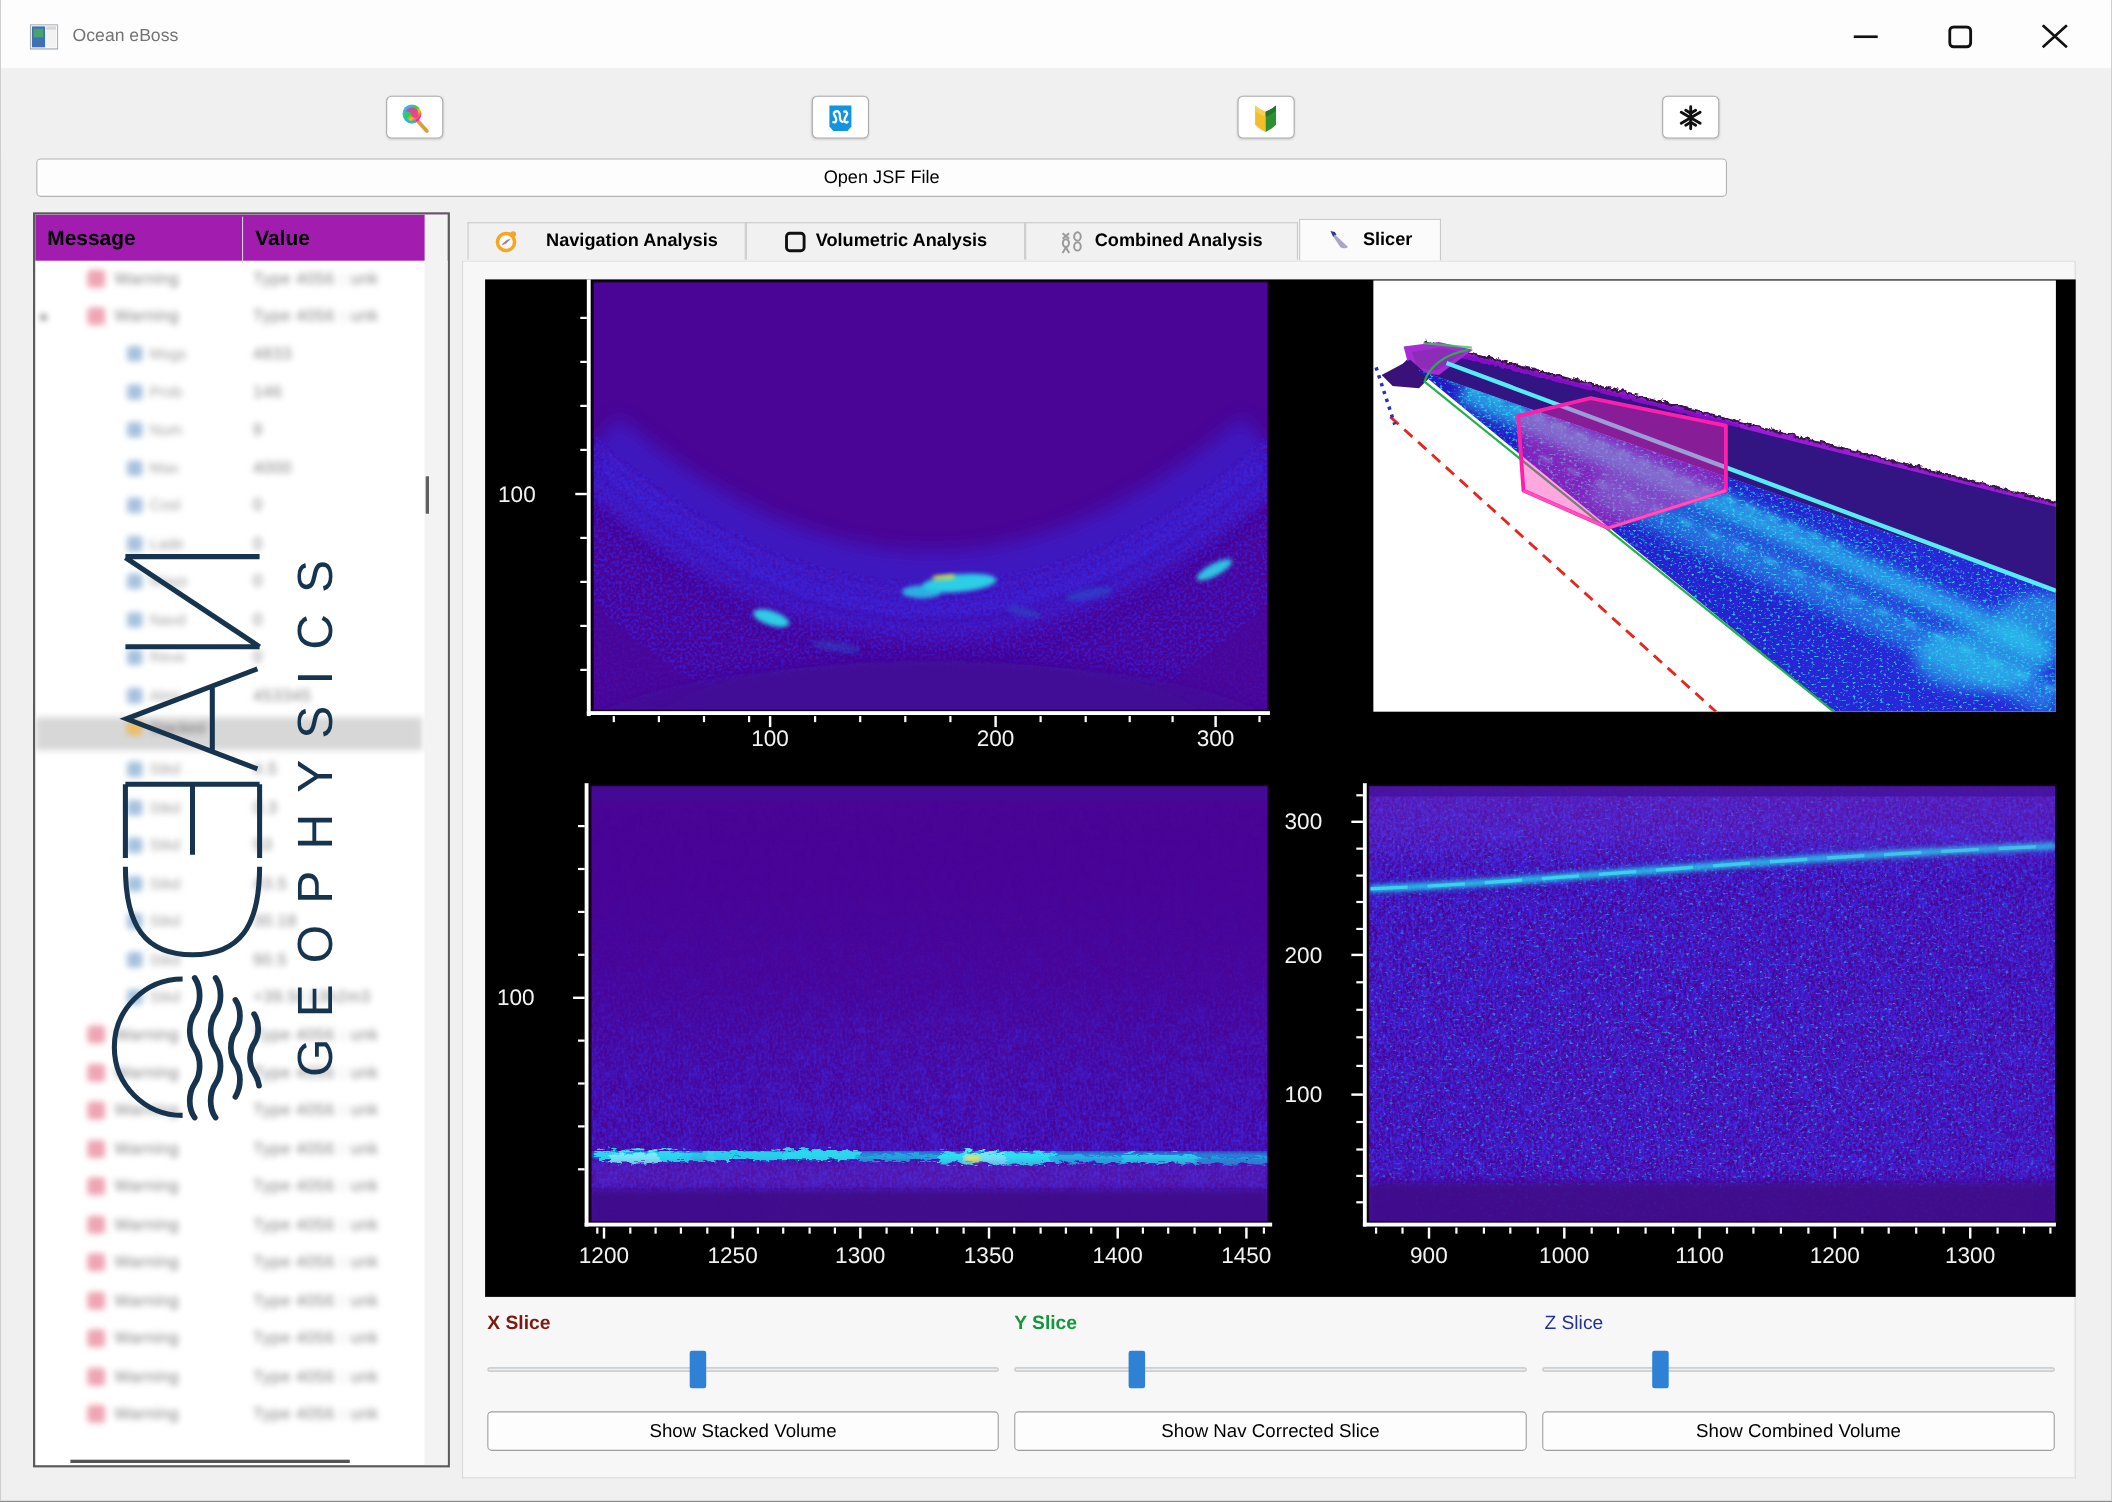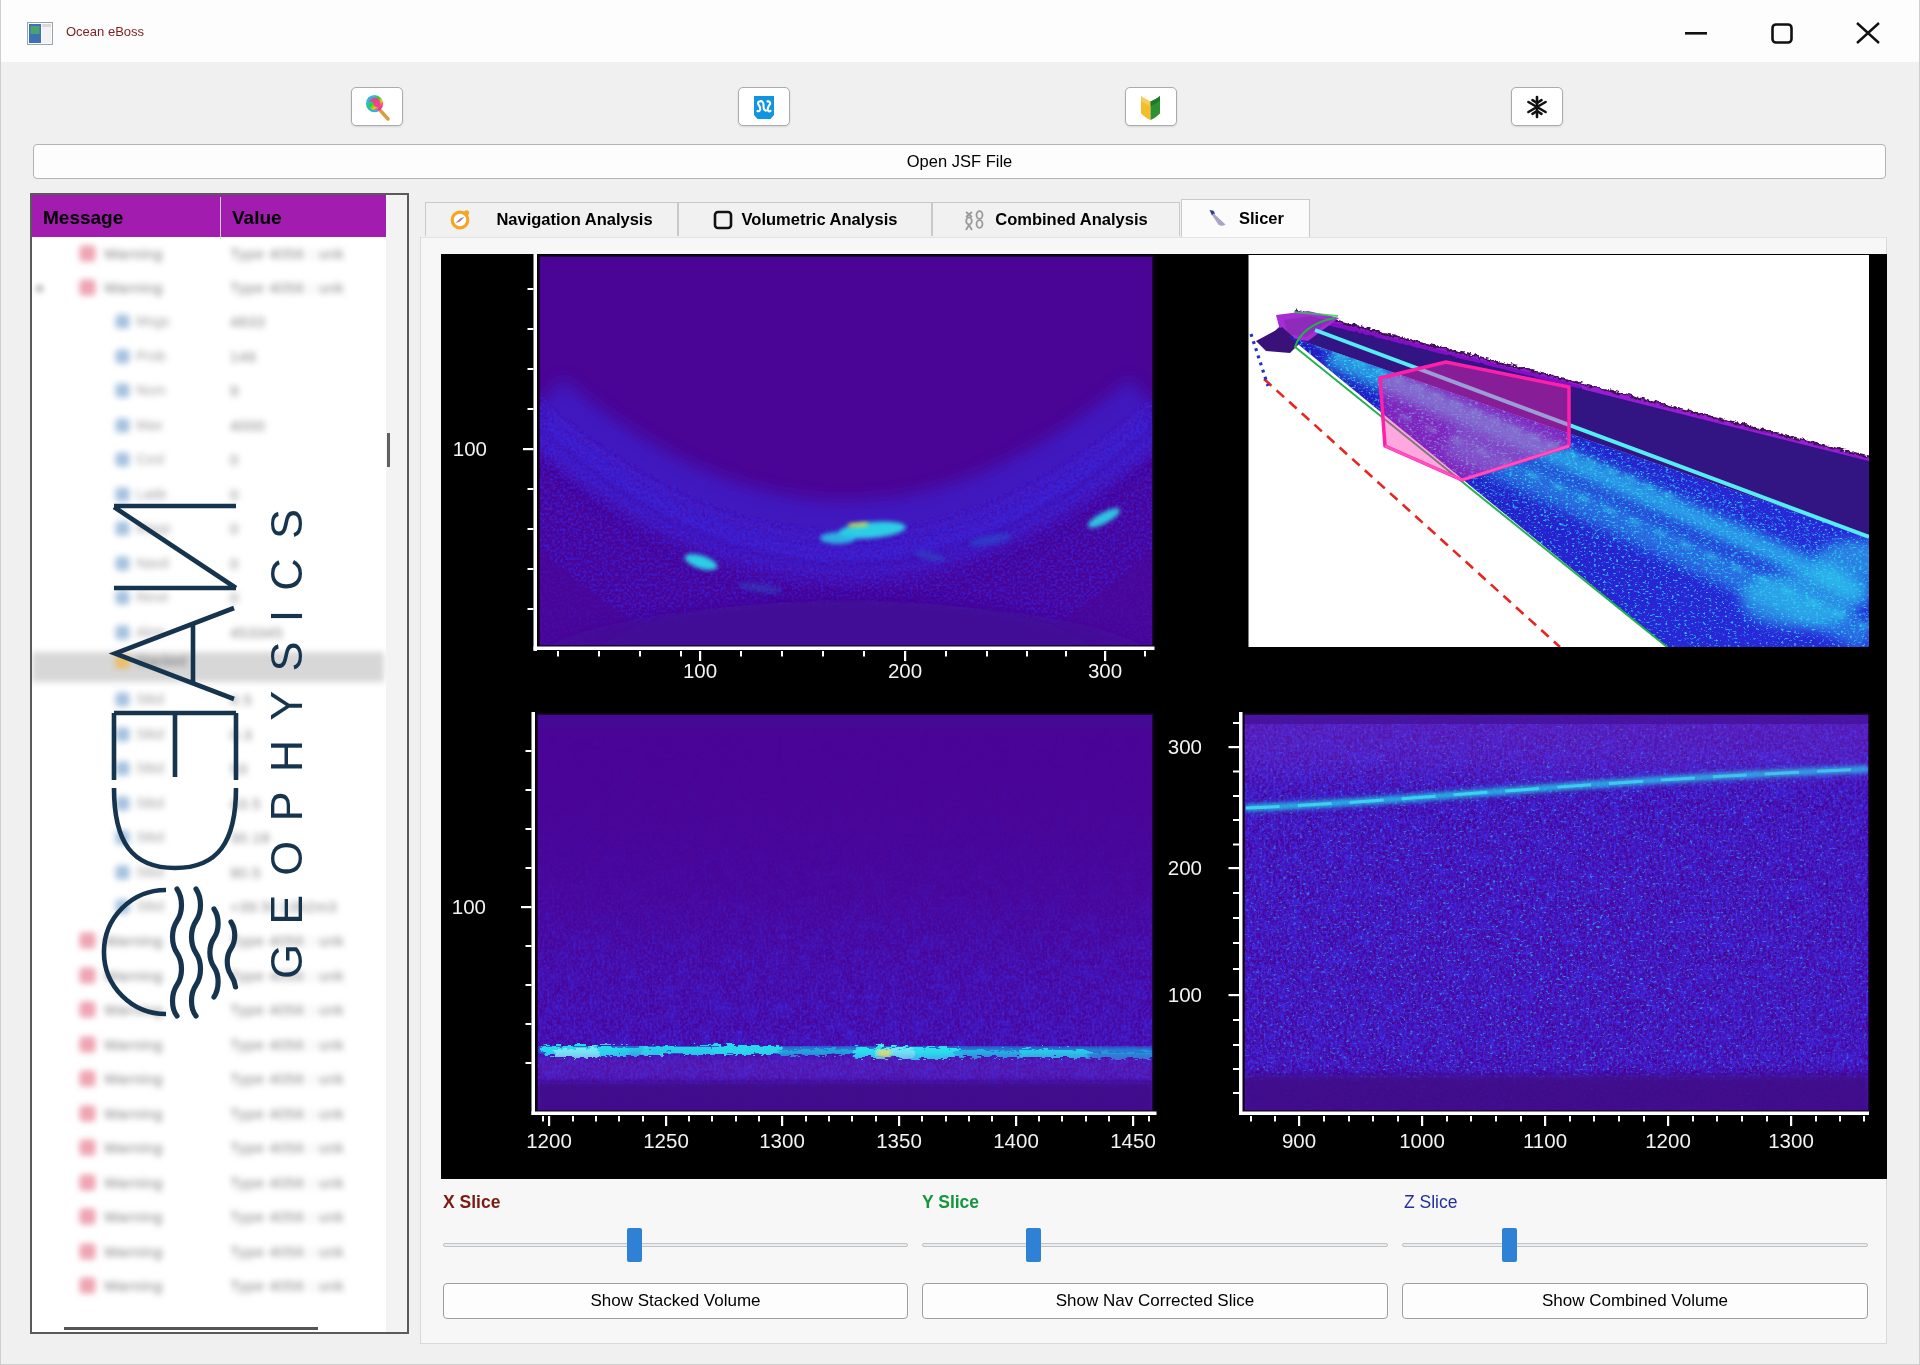--- a/index.html
+++ b/index.html
@@ -13,21 +13,21 @@
 <div class="abs" style="left:0;top:0;width:1920px;height:1365px;border:1px solid #cfcfcf;"></div>
 
 <div class="abs" id="titlebar" style="left:1px;top:0;width:1918px;height:62px;background:#fdfdfd;">
   <svg class="abs" style="left:26px;top:22px;" width="26" height="24" viewBox="0 0 26 24">
     <rect x="0.5" y="0.5" width="25" height="22" fill="#fafafa" stroke="#9aa4ac"></rect>
     <rect x="2" y="2" width="12" height="19" fill="#3f6fb4"></rect>
     <rect x="3.5" y="4" width="9" height="8" fill="#49a36c"></rect>
     <rect x="15" y="2" width="9" height="19" fill="#f2f2f2"></rect>
     <rect x="15" y="2" width="9" height="3" fill="#d8d8d8"></rect>
   </svg>
-  <div class="abs" style="left:65px;top:24px;font-size:13px;color:#7f1d1d;">Ocean eBoss</div>
+  <div class="abs" style="left:65px;top:24px;font-size:16px;color:#737373;">Ocean eBoss</div>
 
   <svg class="abs" style="left:1684px;top:32px;" width="24" height="4" viewBox="0 0 24 4">
       <rect x="0" y="0" width="22" height="2.6" fill="#111"></rect>
     </svg>
   <svg class="abs" style="left:1770px;top:23px;" width="23" height="22" viewBox="0 0 23 22">
       <rect x="1.5" y="1.5" width="19" height="18" rx="3.5" fill="none" stroke="#111" stroke-width="2.6"></rect>
     </svg>
   <svg class="abs" style="left:1855px;top:22px;" width="25" height="23" viewBox="0 0 25 23">
       <path d="M1,1 L23,21 M23,1 L1,21" stroke="#111" stroke-width="2.4" fill="none"></path>
     </svg>
@@ -76,21 +76,21 @@
     <line x1="12" y1="2" x2="12" y2="22"></line>
     <line x1="3.4" y1="7" x2="20.6" y2="17"></line>
     <line x1="20.6" y1="7" x2="3.4" y2="17"></line>
     <line x1="12" y1="8" x2="16.5" y2="5.2"></line>
     <line x1="12" y1="8" x2="7.5" y2="5.2"></line>
     <line x1="12" y1="16" x2="16.5" y2="18.8"></line>
     <line x1="12" y1="16" x2="7.5" y2="18.8"></line>
   </g>
 </svg>
 
-<div class="abs" style="left:33px;top:144px;width:1853px;height:35px;background:#fdfdfd;border:1px solid #b3b3b3;border-radius:4px;font-size:16.5px;display:flex;align-items:center;justify-content:center;color:#000;">Open JSF File</div>
+<div class="abs" style="left:33px;top:144px;width:1537px;height:35px;background:#fdfdfd;border:1px solid #b3b3b3;border-radius:4px;font-size:16.5px;display:flex;align-items:center;justify-content:center;color:#000;">Open JSF File</div>
 
 <div class="abs" id="leftpanel" style="left:30px;top:193px;width:379px;height:1141px;background:#fff;border:2px solid #5a5a5a;overflow:hidden;">
 
   <div class="abs" style="left:0;top:0;width:375px;height:42px;background:#a21caf;">
     <div class="abs" style="left:11px;top:12px;font-size:19px;font-weight:bold;color:#000;">Message</div>
     <div class="abs" style="left:200px;top:12px;font-size:19px;font-weight:bold;color:#000;">Value</div>
     <div class="abs" style="left:188px;top:2px;width:1px;height:42px;background:#cfcfcf;"></div>
   </div>
 
   <div id="treerows" class="abs" style="left:0;top:42px;width:352px;height:1095px;filter:blur(3px);font-size:15px;color:#8a8a8a;">

